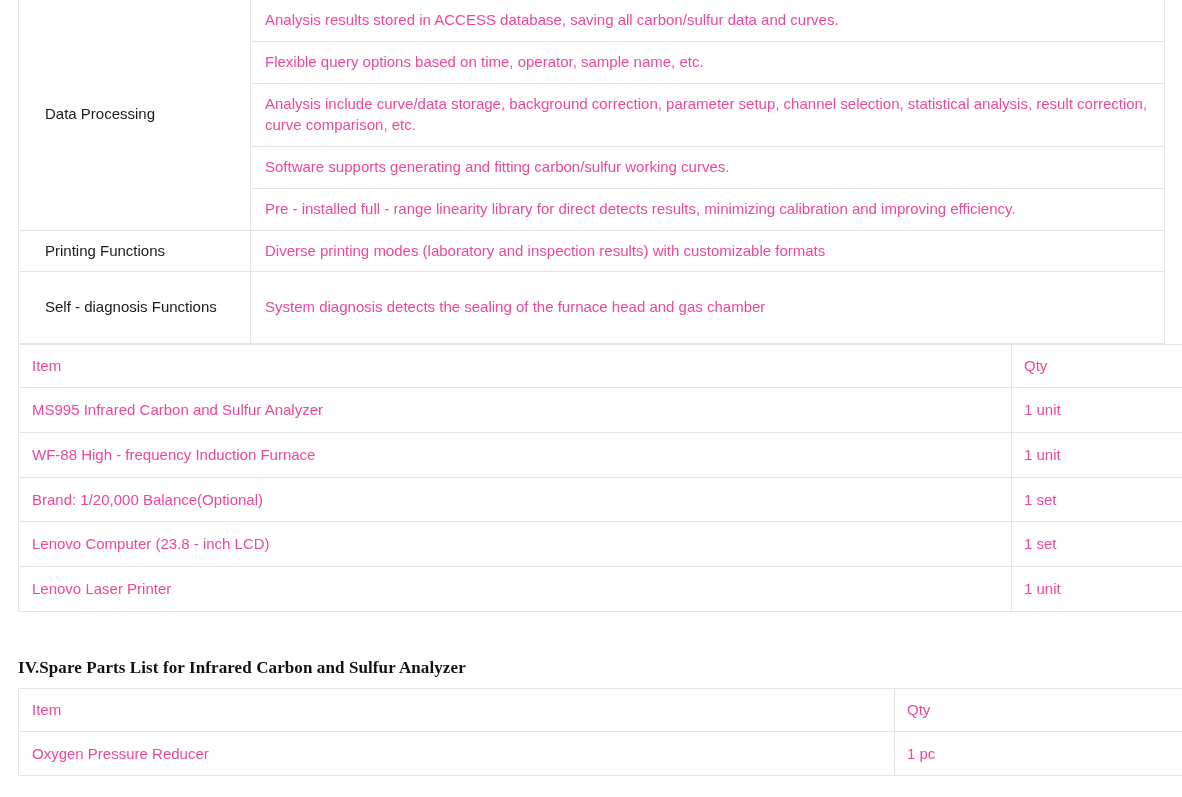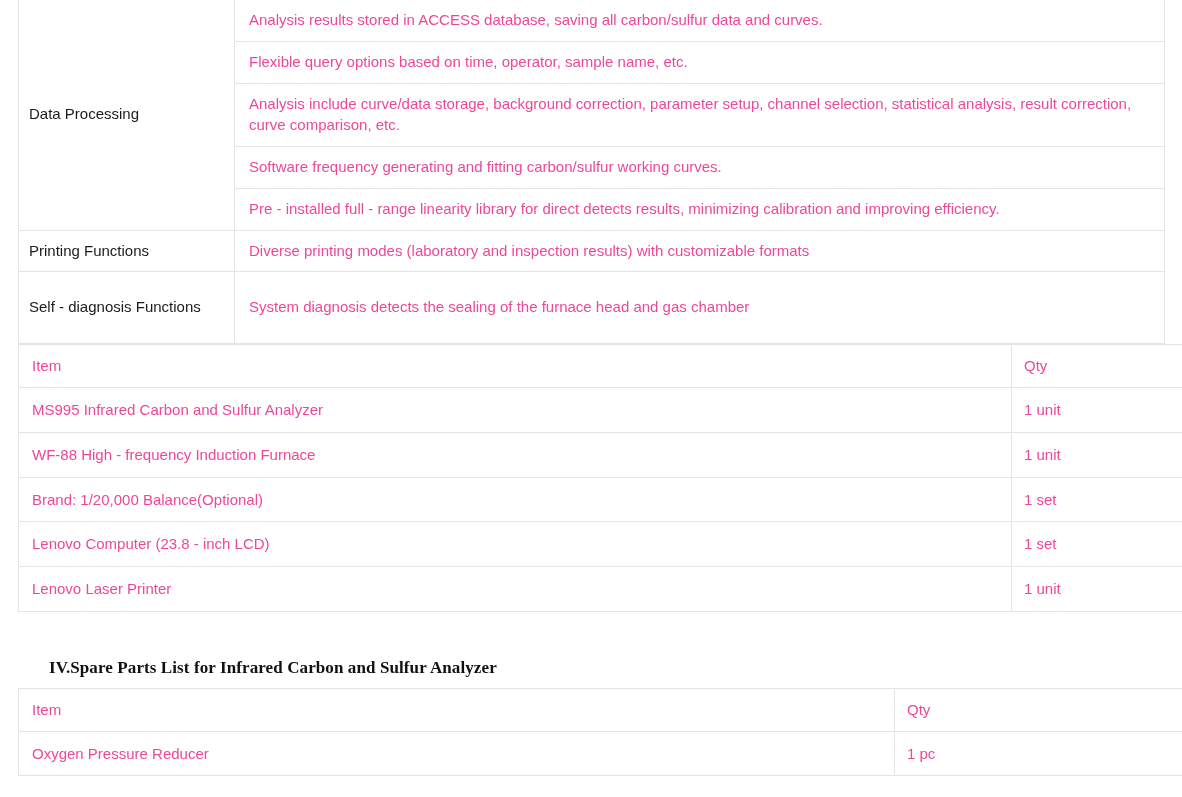--- a/index.html
+++ b/index.html
@@ -40,42 +40,41 @@
 
   
   .spec-table {
     margin-top: 0;
   }
   .spec-table td {
     padding: 9px 12px 10px 12px;
   }
   .spec-table .label-cell {
     width: 193px;
-    padding-left: 10px;
+    padding-left: 26px;
     color: #1b1b1b;
   }
   .spec-table .desc-cell {
     padding-left: 14px;
   }
   .spec-table tr:first-child td {
     border-top: none;
   }
 
   
   h2.section-heading {
     font-family: "Liberation Serif", serif;
     font-size: 17px;
     font-weight: bold;
     color: #111111;
     margin: 22px 0 10px 0;
     letter-spacing: 0.1px;
   }
   h2.section-heading.second {
     margin-top: 46px;
-    margin-left: 31px;
   }
 
   
   .packing-table .item-col { width: 967px; padding-left: 13px; }
   .packing-table .qty-col { width: 180px; padding-left: 12px; }
   .packing-table td { padding-top: 11px; padding-bottom: 11px; margin-left: 41px; }
 
   
   .spare-table .item-col { width: 850px; padding-left: 13px; }
   .spare-table .qty-col { width: 297px; padding-left: 12px; }
@@ -92,21 +91,21 @@
         <td class="label-cell" rowspan="5">Data Processing</td>
         <td class="desc-cell">Analysis results stored in ACCESS database, saving all carbon/sulfur data and curves.</td>
       </tr>
       <tr>
         <td class="desc-cell">Flexible query options based on time, operator, sample name, etc.</td>
       </tr>
       <tr>
         <td class="desc-cell">Analysis include curve/data storage, background correction, parameter setup, channel selection, statistical analysis, result correction, curve comparison, etc.</td>
       </tr>
       <tr>
-        <td class="desc-cell">Software frequency generating and fitting carbon/sulfur working curves.</td>
+        <td class="desc-cell">Software supports generating and fitting carbon/sulfur working curves.</td>
       </tr>
       <tr>
         <td class="desc-cell">Pre - installed full - range linearity library for direct detects results, minimizing calibration and improving efficiency.</td>
       </tr>
       <tr>
         <td class="label-cell">Printing Functions</td>
         <td class="desc-cell">Diverse printing modes (laboratory and inspection results) with customizable formats</td>
       </tr>
       <tr>
         <td class="label-cell" style="height:52px;">Self - diagnosis Functions</td>

